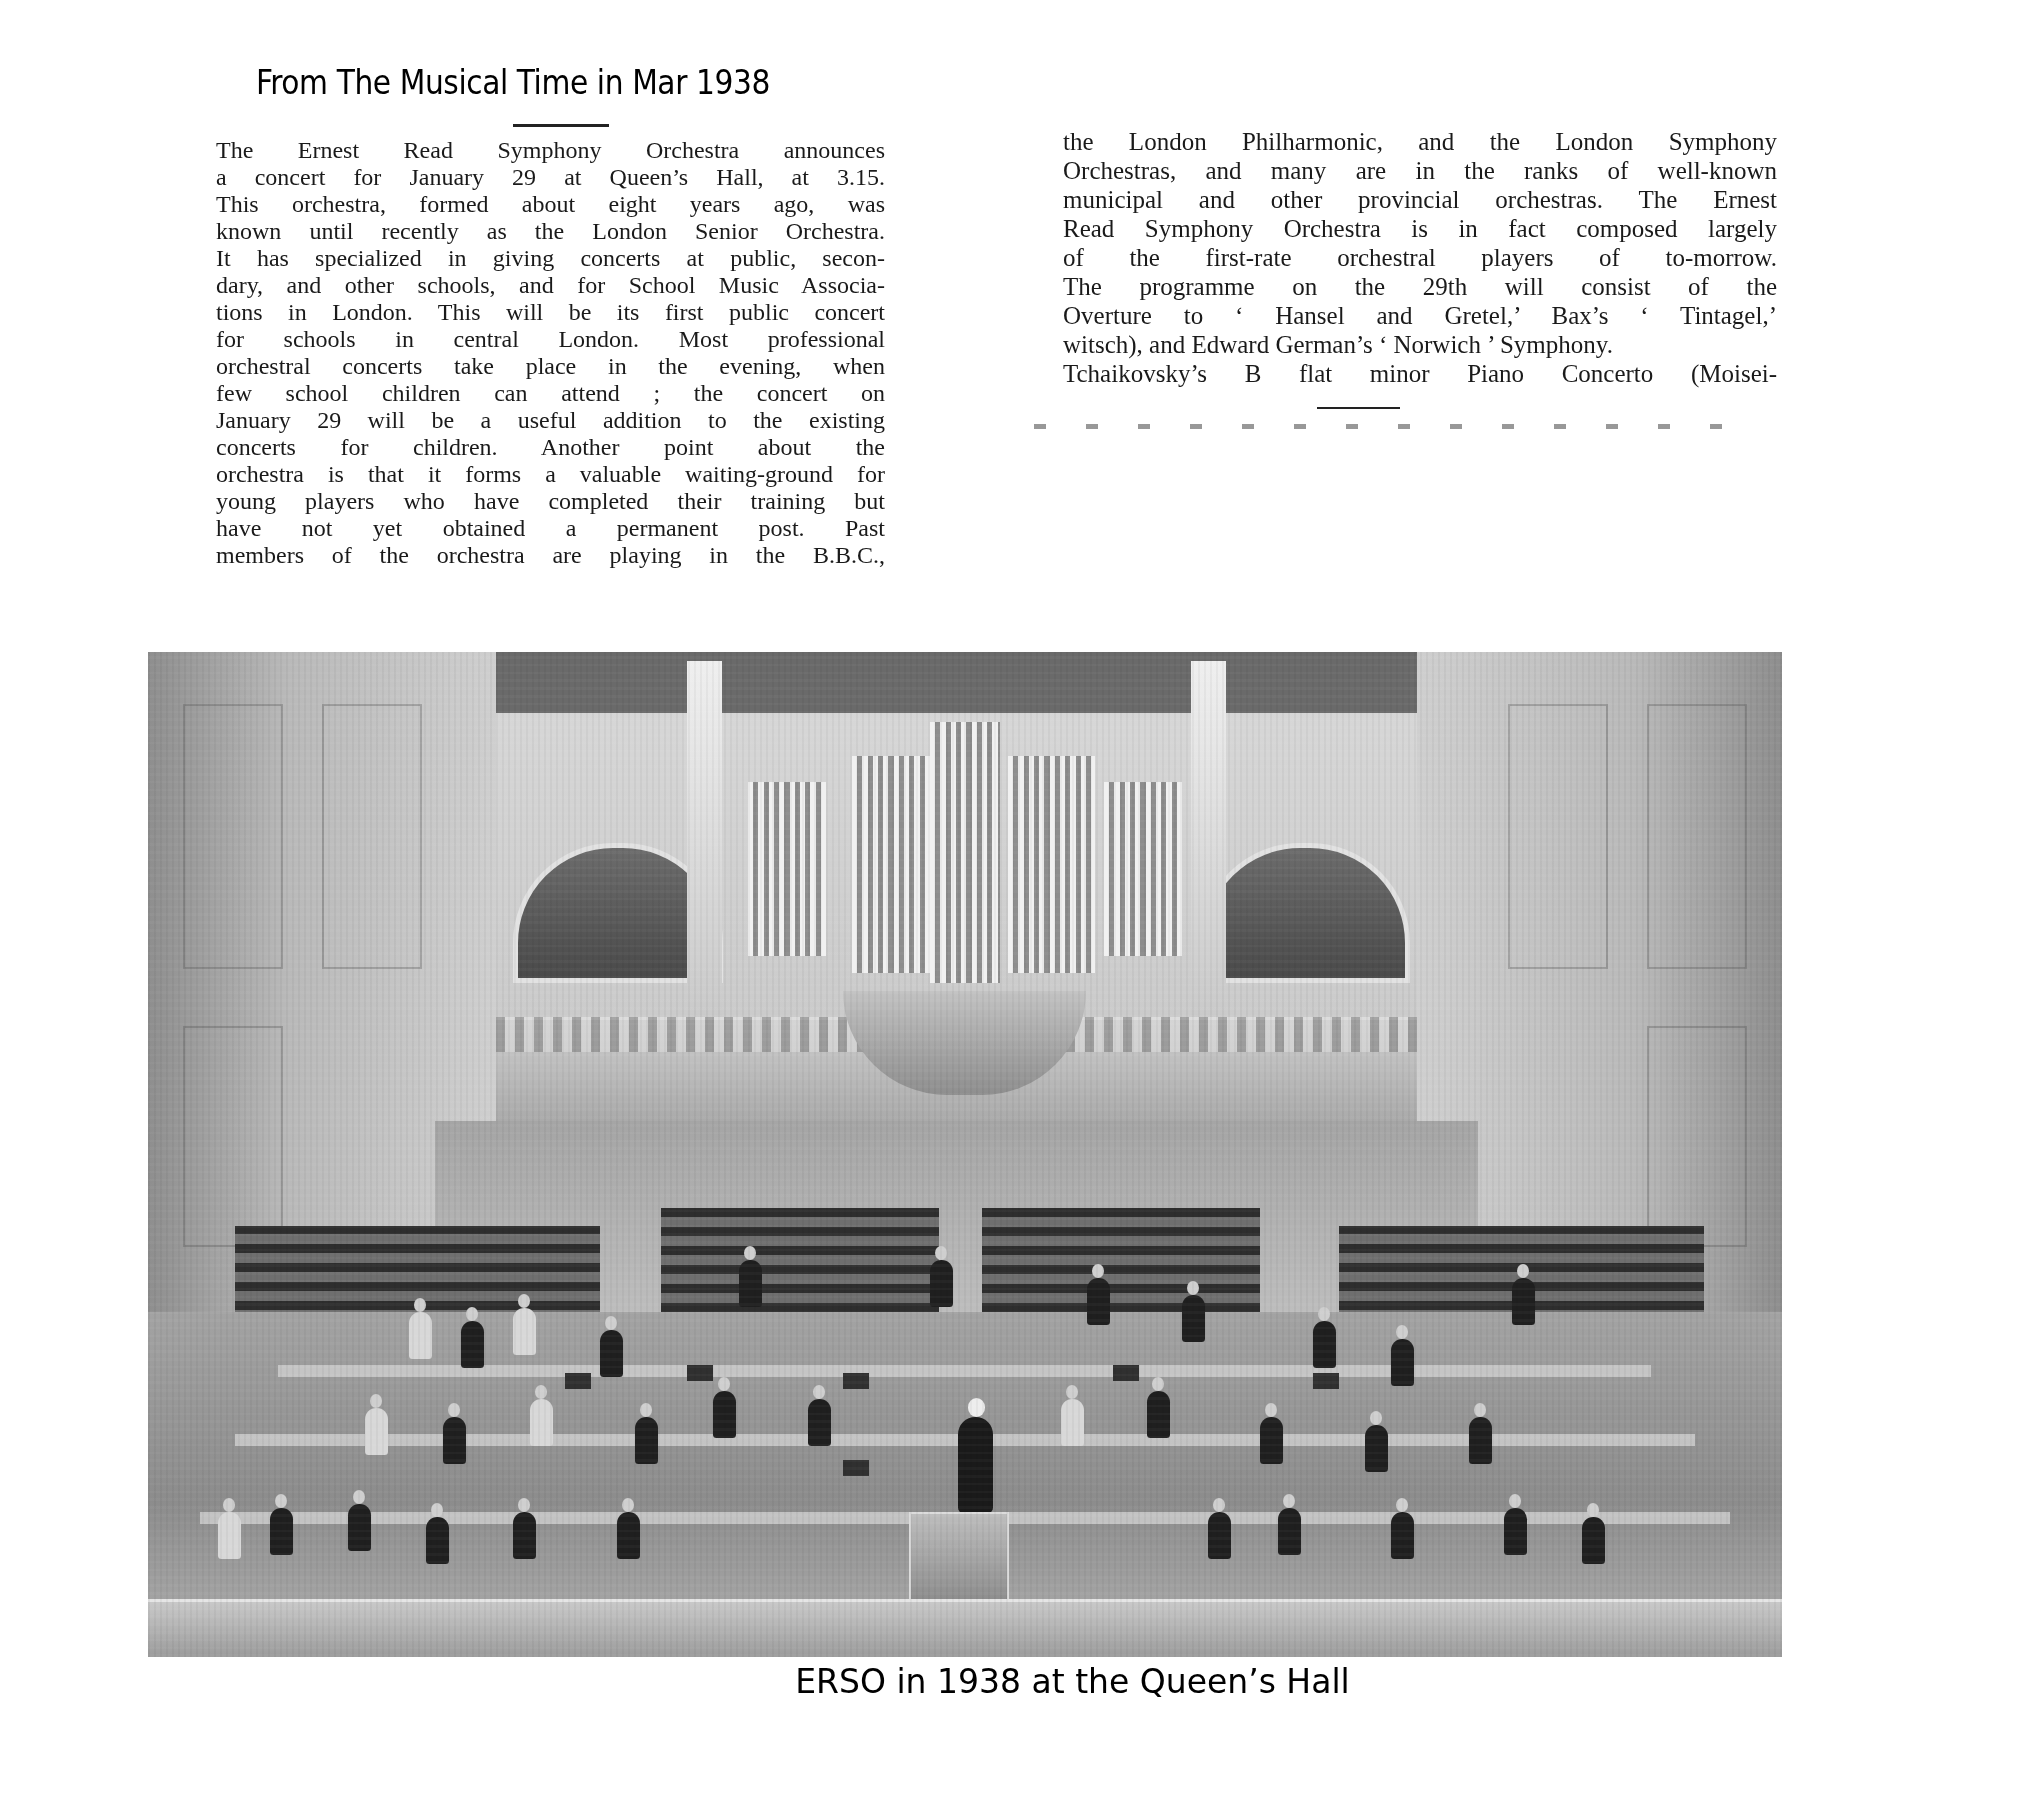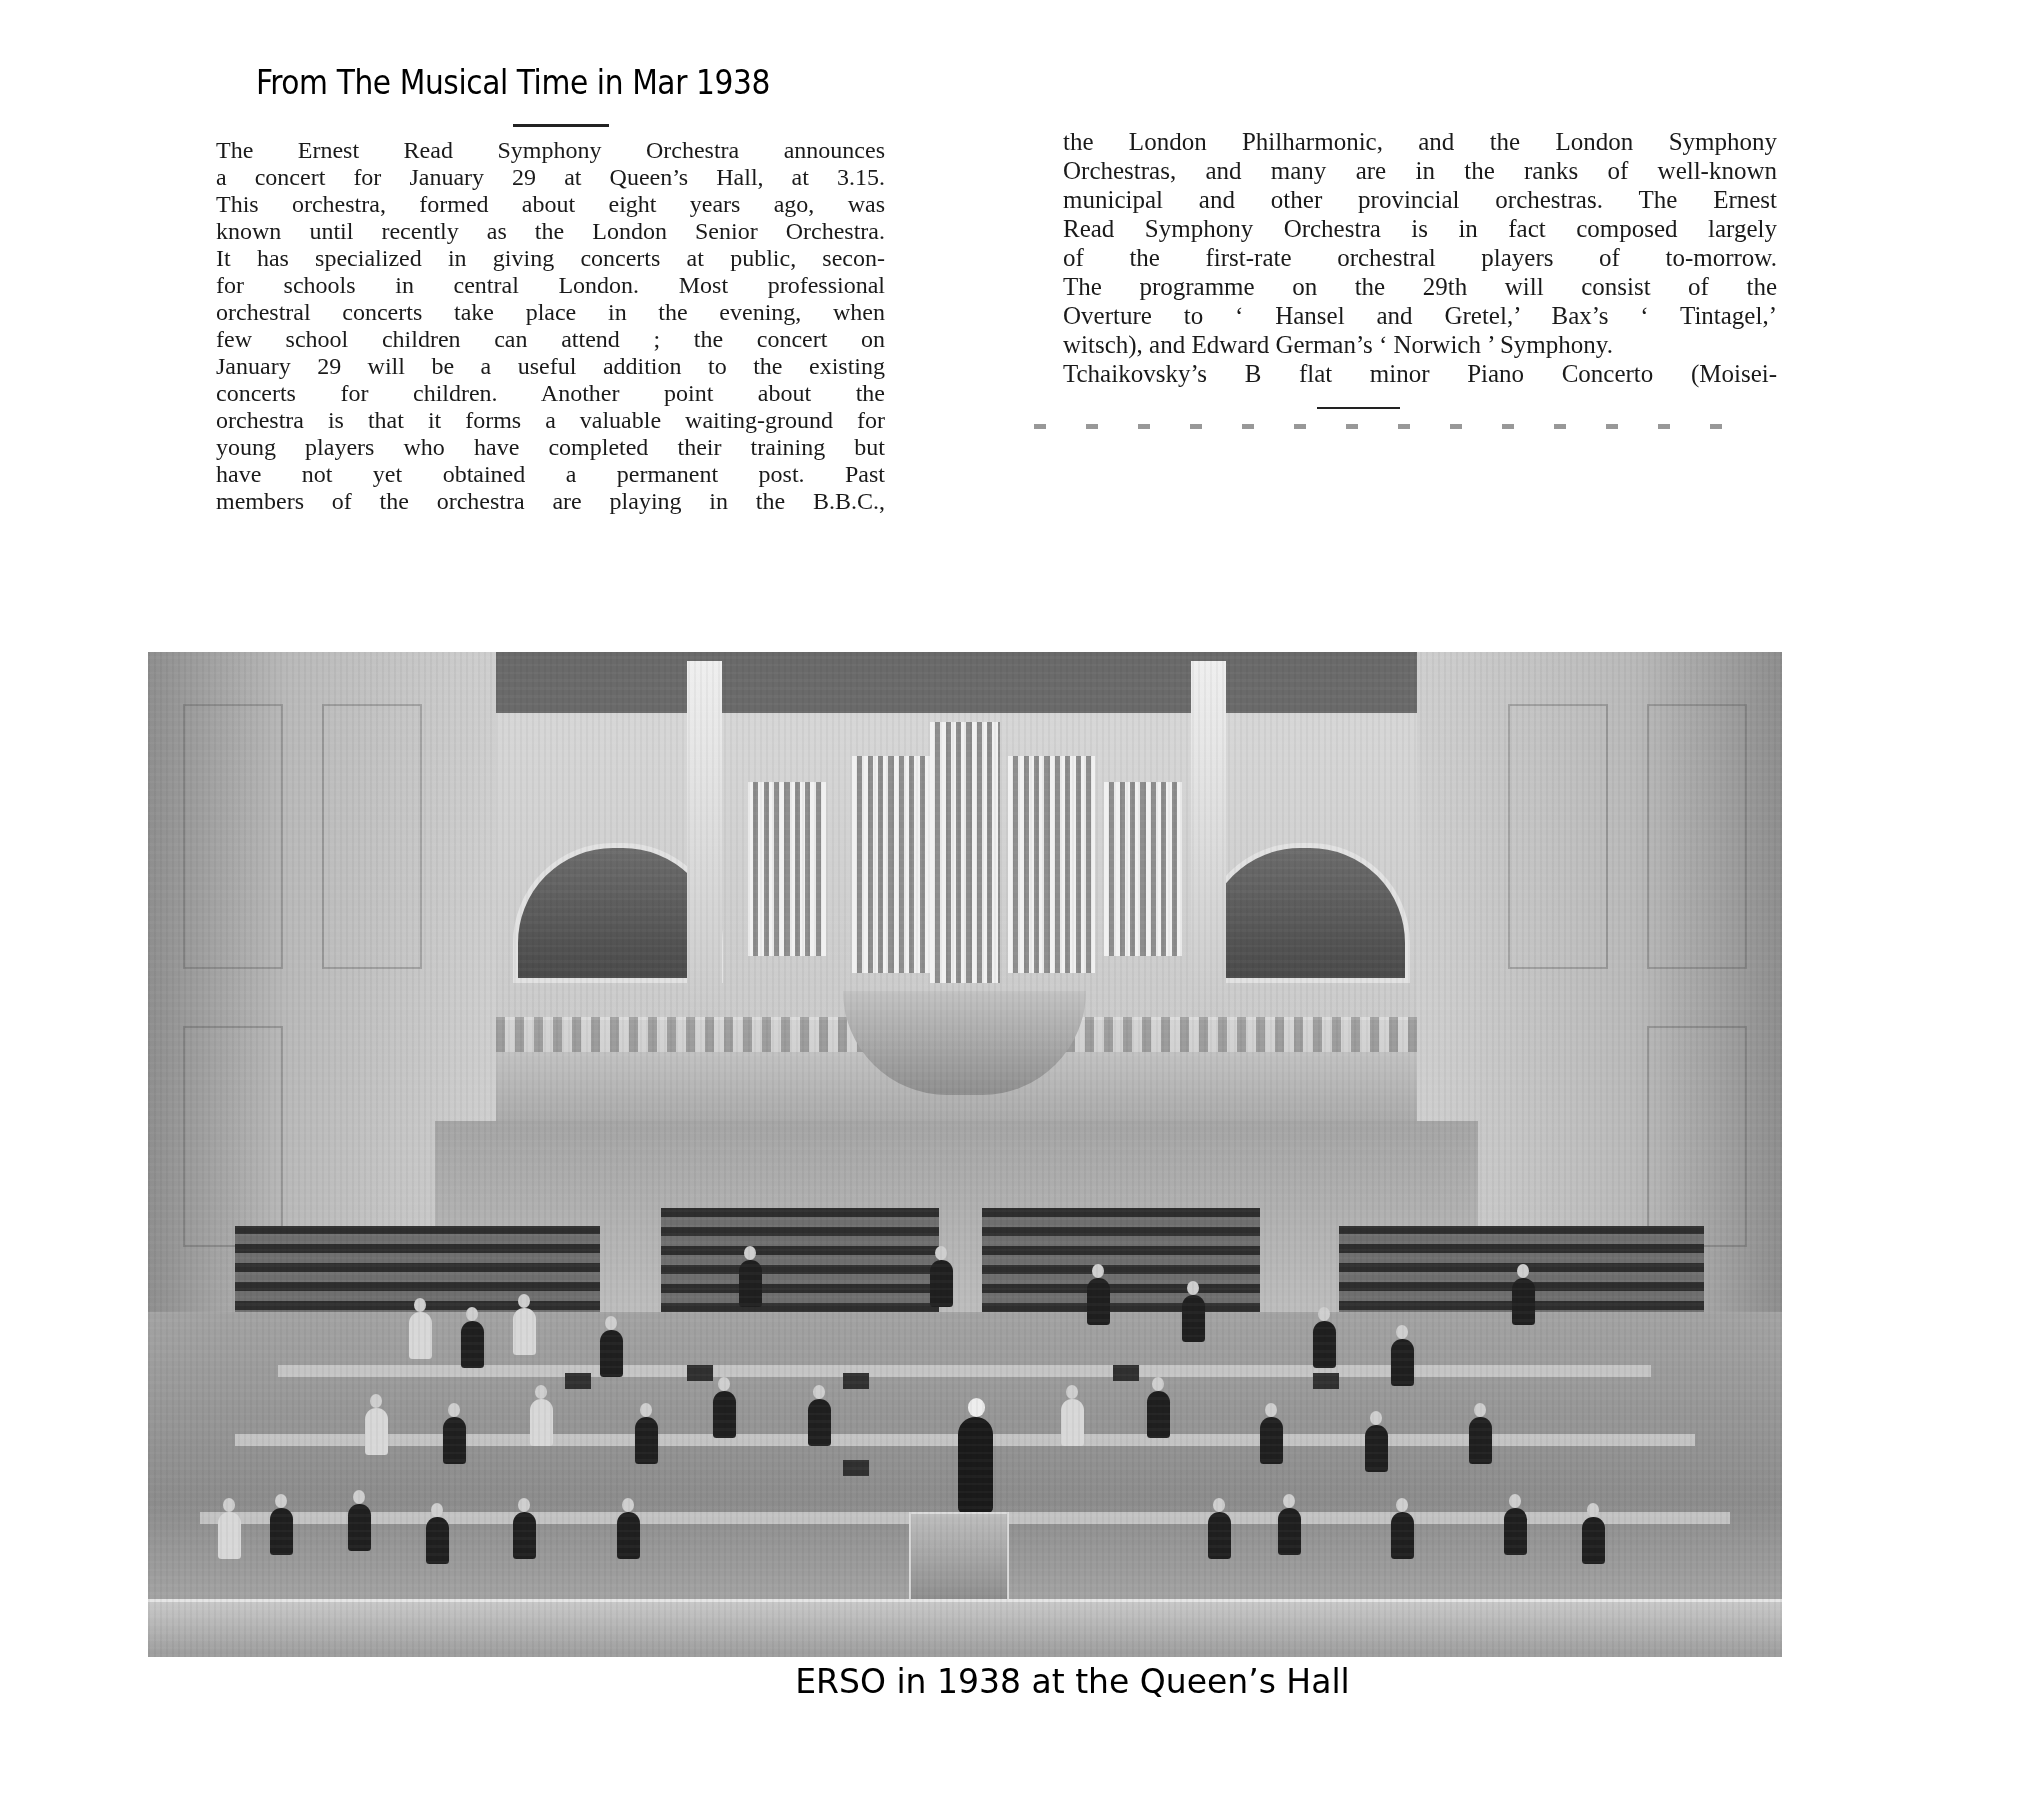--- a/index.html
+++ b/index.html
@@ -62,20 +62,22 @@
 <div class="heading">From The Musical Time in Mar 1938</div>
 
 <div class="rule" style="left:513px; top:124px; width:96px;"></div>
 
 <div class="col col-left">
   <span class="line">The Ernest Read Symphony Orchestra announces</span>
   <span class="line">a concert for January 29 at Queen’s Hall, at 3.15.</span>
   <span class="line">This orchestra, formed about eight years ago, was</span>
   <span class="line">known until recently as the London Senior Orchestra.</span>
   <span class="line">It has specialized in giving concerts at public, secon-</span>
+  <span class="line">dary, and other schools, and for School Music Associa-</span>
+  <span class="line">tions in London.  This will be its first public concert</span>
   <span class="line">for schools in central London.  Most professional</span>
   <span class="line">orchestral concerts take place in the evening, when</span>
   <span class="line">few school children can attend ;  the concert on</span>
   <span class="line">January 29 will be a useful addition to the existing</span>
   <span class="line">concerts for children.  Another point about the</span>
   <span class="line">orchestra is that it forms a valuable waiting-ground for</span>
   <span class="line">young players who have completed their training but</span>
   <span class="line">have not yet obtained a permanent post.   Past</span>
   <span class="line">members of the orchestra are playing in the B.B.C.,</span>
 </div>

